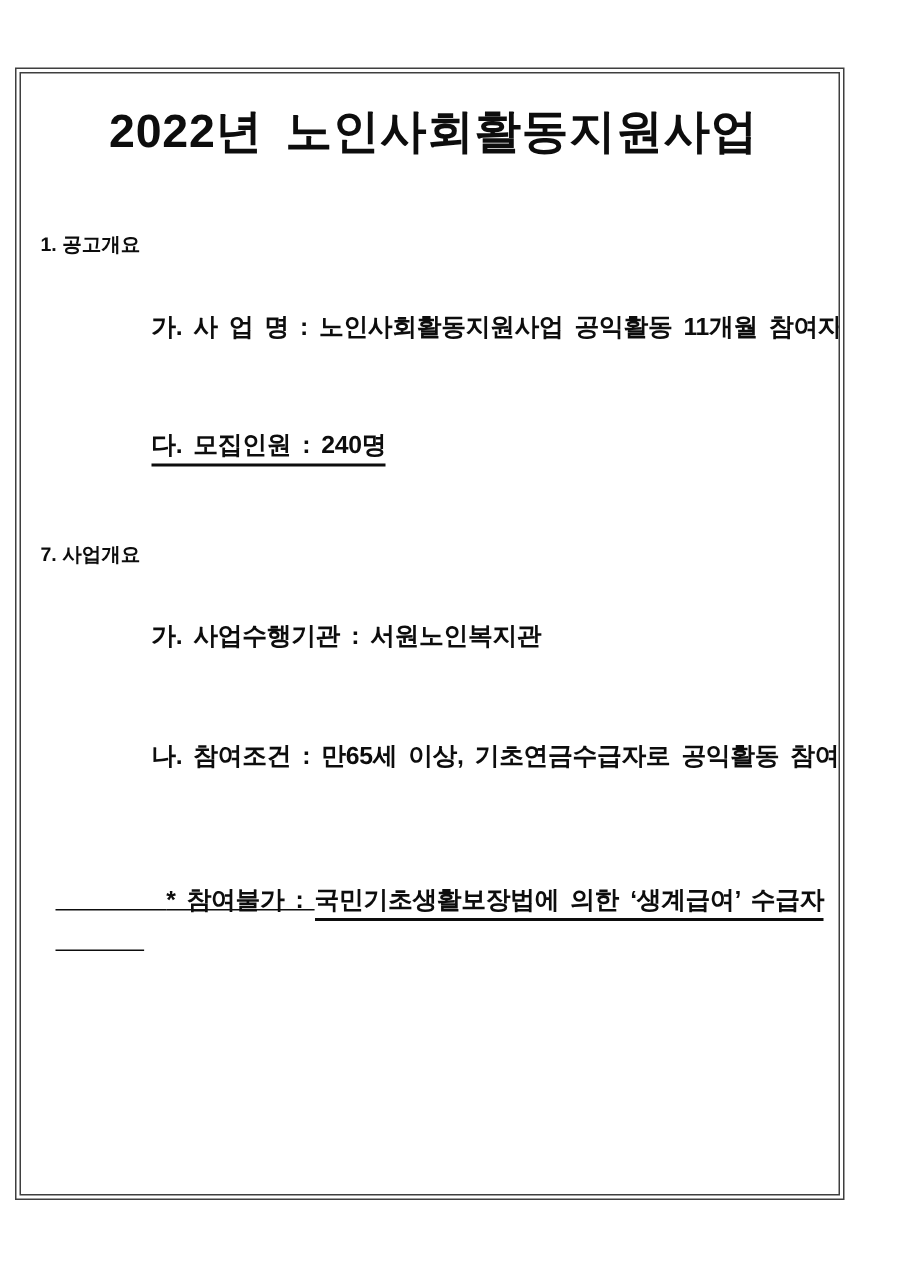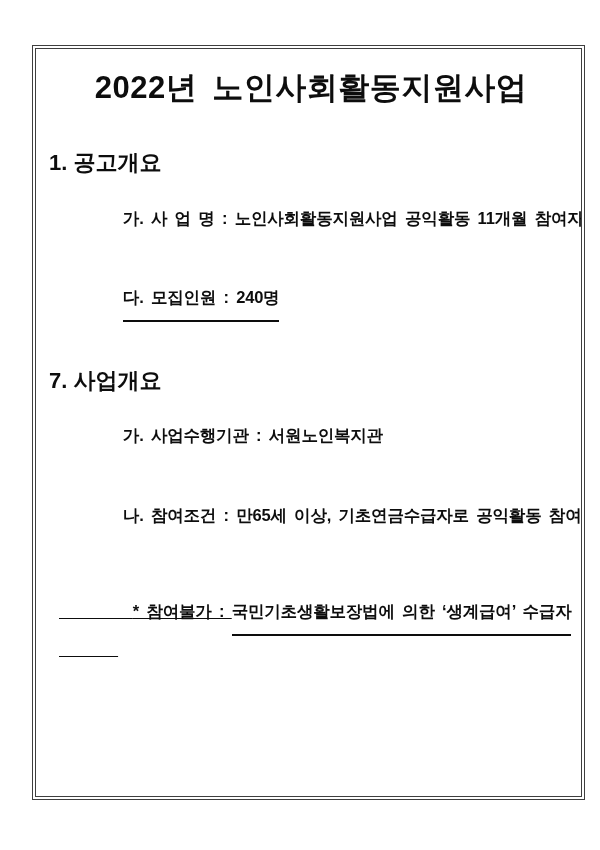--- a/index.html
+++ b/index.html
@@ -7,21 +7,21 @@
     position:relative;
     width:600px; height:850px;
     background:#ffffff;
     font-family:"Liberation Sans","DejaVu Sans",sans-serif;
     font-weight:700;
     color:#0d0d0d;
     overflow:hidden;
   }
   .frame {
     position:absolute;
-    left:32px; top:45px;
+    left:10px; top:45px;
     width:553px; height:755px;
     border:1px solid #3f3f3f;
     box-sizing:border-box;
     padding:2px;
   }
   .frame-inner {
     width:100%; height:100%;
     border:1px solid #3f3f3f;
     box-sizing:border-box;
     padding:14px 8px 0 13px;
@@ -32,37 +32,37 @@
     text-align:center;
     font-size:31px;
     line-height:49px;
     letter-spacing:0.5px;
     word-spacing:6px;
     white-space:pre;
   }
   .section { margin-top:17px; }
   .section.first { margin-top:36px; }
   .sec-h {
-    font-size:22px;
+    font-size:13px;
     line-height:30px;
     letter-spacing:0px;
     white-space:pre;
   }
   .line {
     font-size:16.5px;
     line-height:26.5px;
     letter-spacing:-0.2px;
     word-spacing:3px;
     white-space:pre;
   }
   .seg { white-space:pre; }
   .seg.u {
     display:inline-block;
     border-bottom:2px solid #0d0d0d;
-    padding-bottom:12px;
+    padding-bottom:1px;
     line-height:21px;
   }
   .indent-star { padding-left:10px; }
   .indent-a { padding-left:84px; }
   .gap-17 { margin-top:17px;text-decoration:underline; }
 </style>
 </head>
 <body>
 
 <div class="page">

